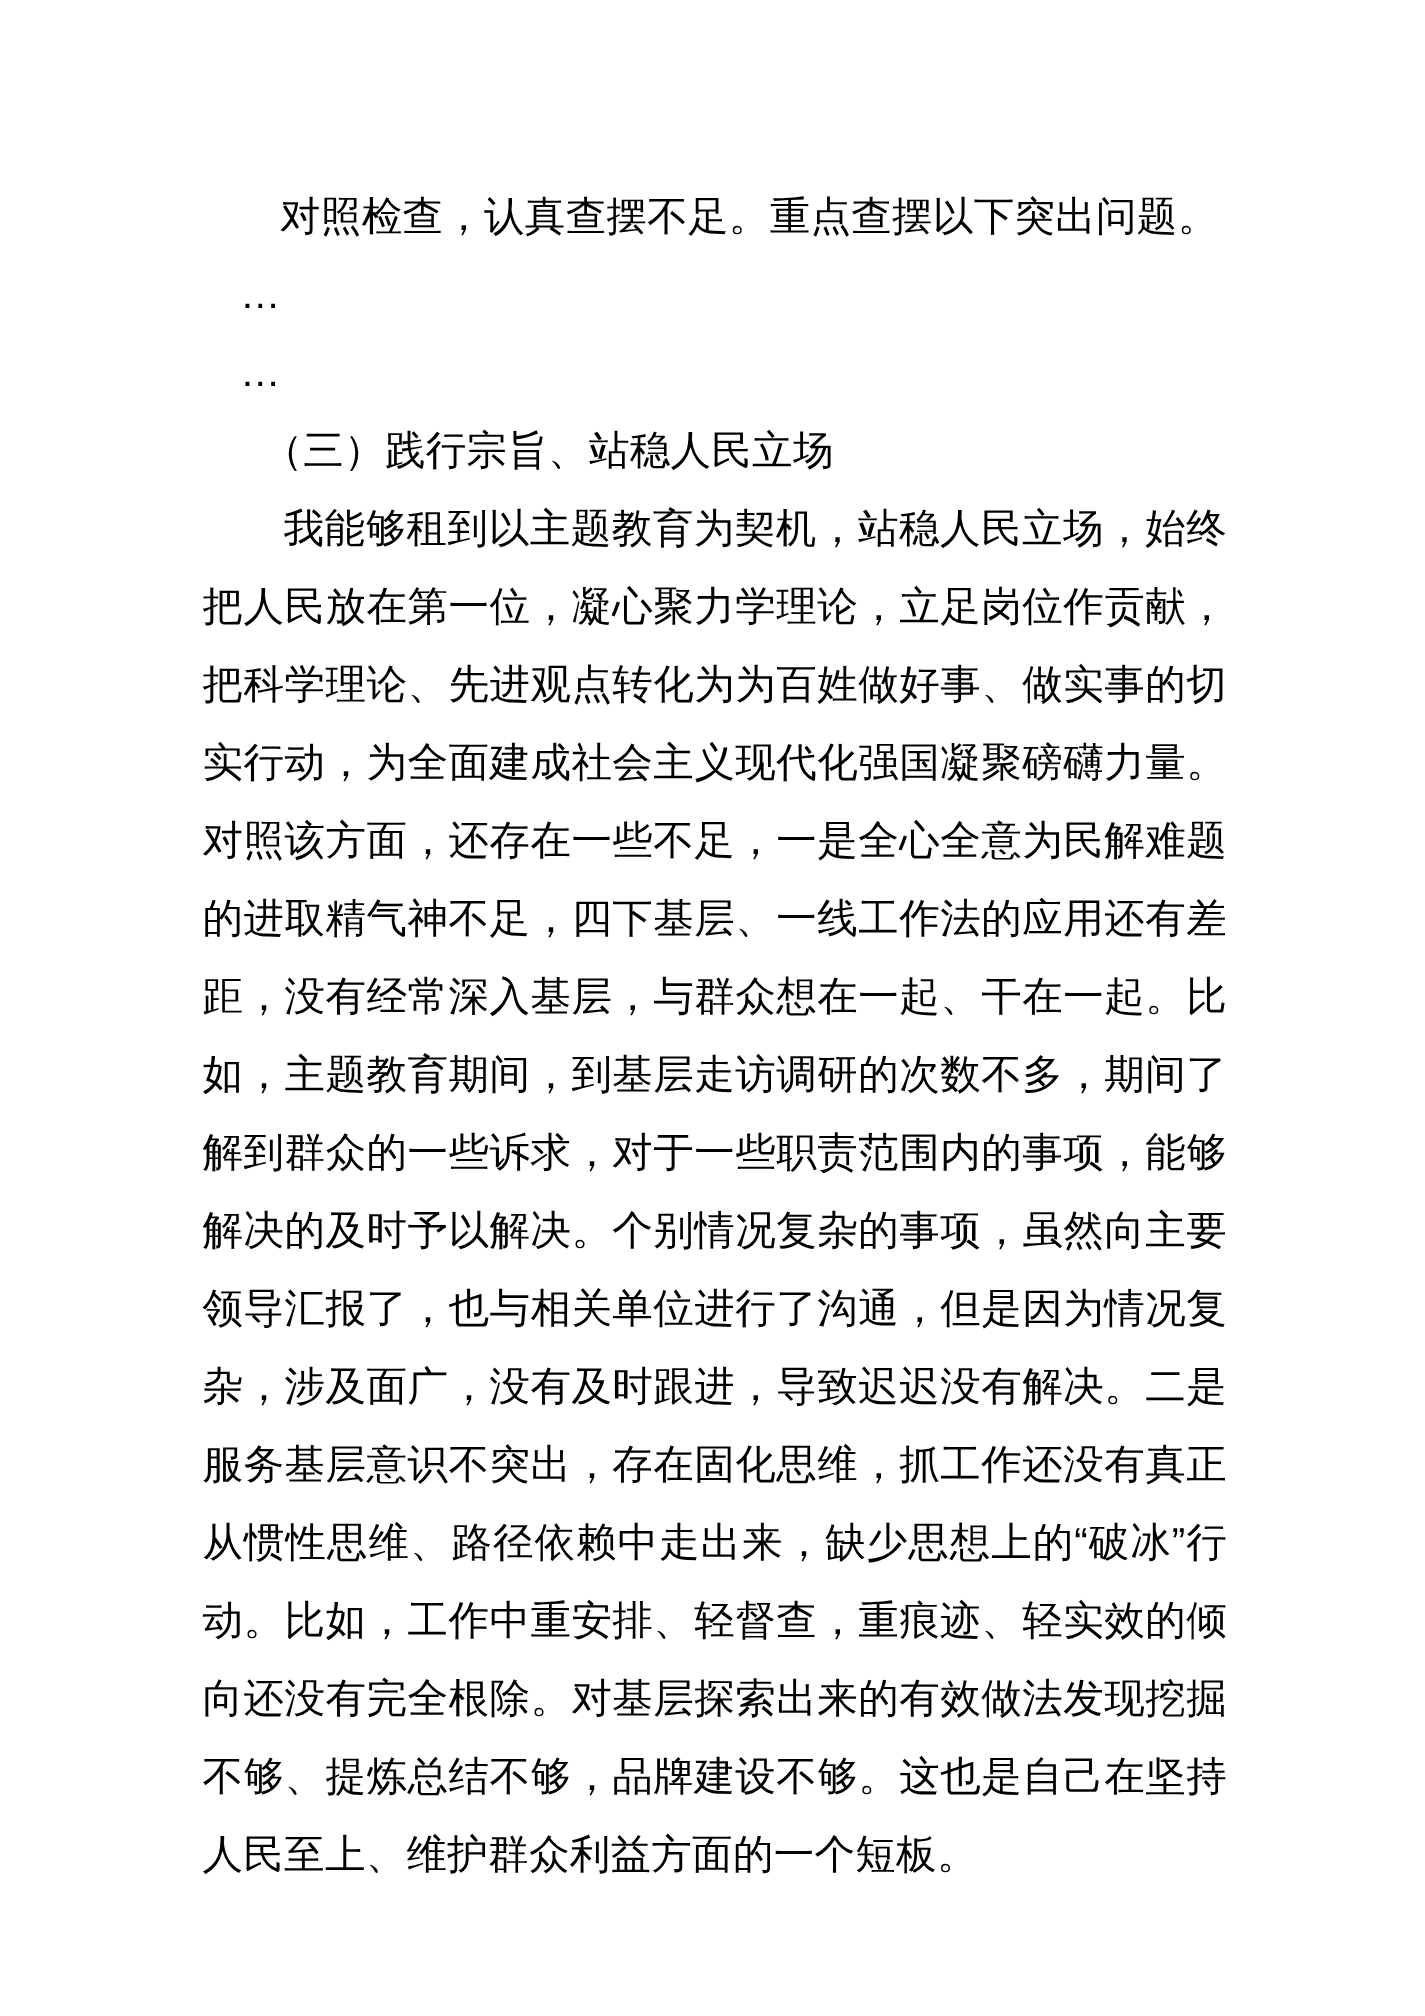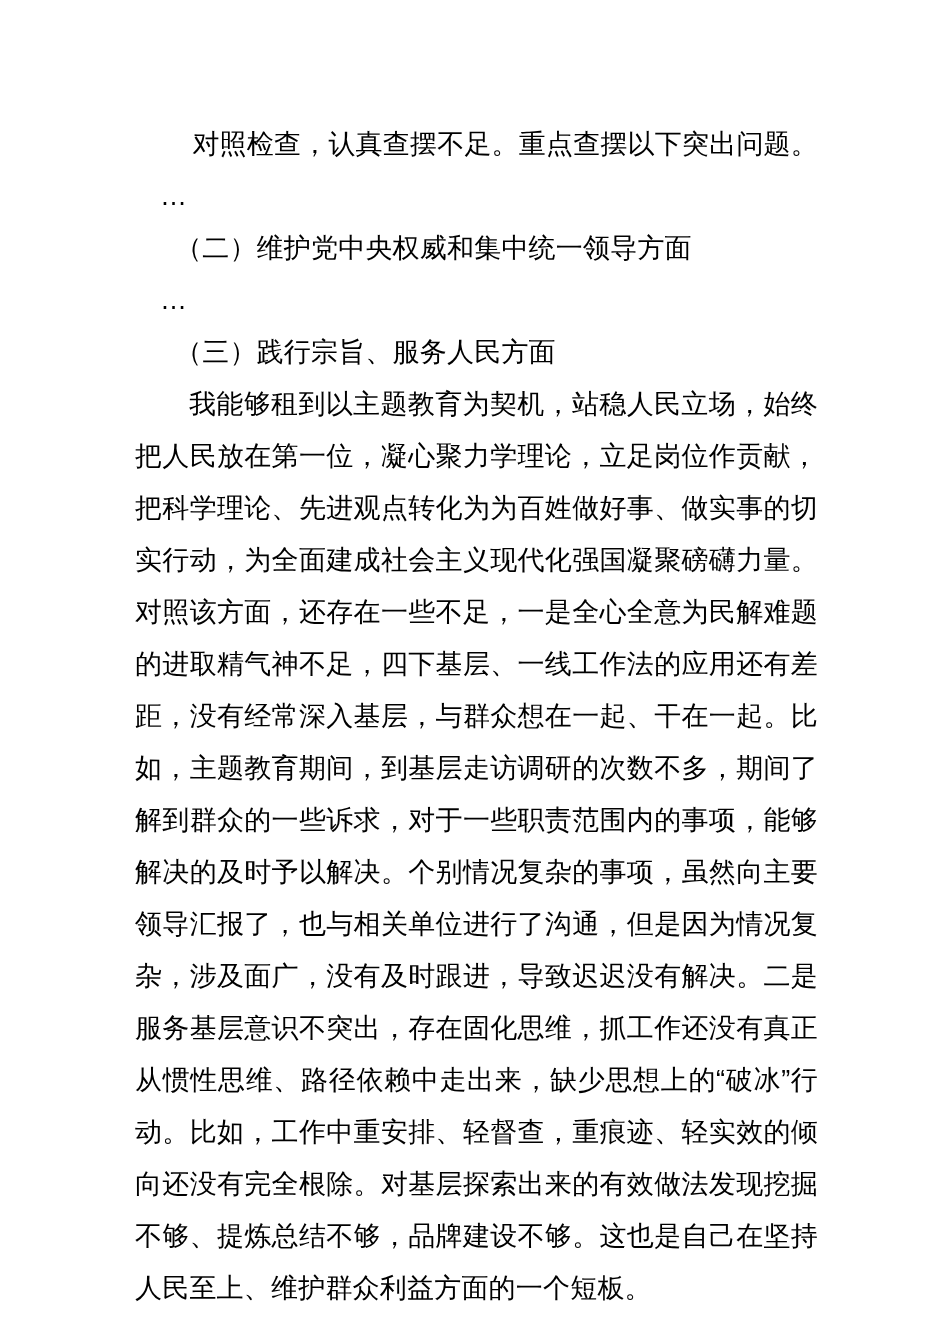--- a/index.html
+++ b/index.html
@@ -41,21 +41,21 @@
   .ellipsis {
     font-size: 27px;
     line-height: 52px;
     color: #000000;
     margin: 0;
     letter-spacing: 0.2px;
   }
 
   
   .line {
-    text-align: right;
+    text-align: center;
     white-space: nowrap;
     margin-left: 46px;
   }
 
   
   .heading {
     text-align: left;
     text-indent: 40px;
     white-space: nowrap;
   }
@@ -77,22 +77,21 @@
 <body>
 
 <div class="page">
   <div class="doc-body">
 
     <p class="line">对照检查，认真查摆不足。重点查摆以下突出问题。</p>
 
 
     <p class="ellipsis">…</p>
 
-    <p class="heading">（二）维护党中央权威和集中统一领导方面</p>
 
     <p class="ellipsis">…</p>
 
-    <p class="heading">（三）践行宗旨、服务人民方面</p>
+    <p class="heading">（三）践行宗旨、站稳人民立场</p>
 
     <p class="para">我能够租到以主题教育为契机，站稳人民立场，始终把人民放在第一位，凝心聚力学理论，立足岗位作贡献，把科学理论、先进观点转化为为百姓做好事、做实事的切实行动，为全面建成社会主义现代化强国凝聚磅礴力量。对照该方面，还存在一些不足，一是全心全意为民解难题的进取精气神不足，四下基层、一线工作法的应用还有差距，没有经常深入基层，与群众想在一起、干在一起。比如，主题教育期间，到基层走访调研的次数不多，期间了解到群众的一些诉求，对于一些职责范围内的事项，能够解决的及时予以解决。个别情况复杂的事项，虽然向主要领导汇报了，也与相关单位进行了沟通，但是因为情况复杂，涉及面广，没有及时跟进，导致迟迟没有解决。二是服务基层意识不突出，存在固化思维，抓工作还没有真正从惯性思维、路径依赖中走出来，缺少思想上的“破冰”行动。比如，工作中重安排、轻督查，重痕迹、轻实效的倾向还没有完全根除。对基层探索出来的有效做法发现挖掘不够、提炼总结不够，品牌建设不够。这也是自己在坚持人民至上、维护群众利益方面的一个短板。</p>
 
   </div>
 </div>
 
 </body></html>

